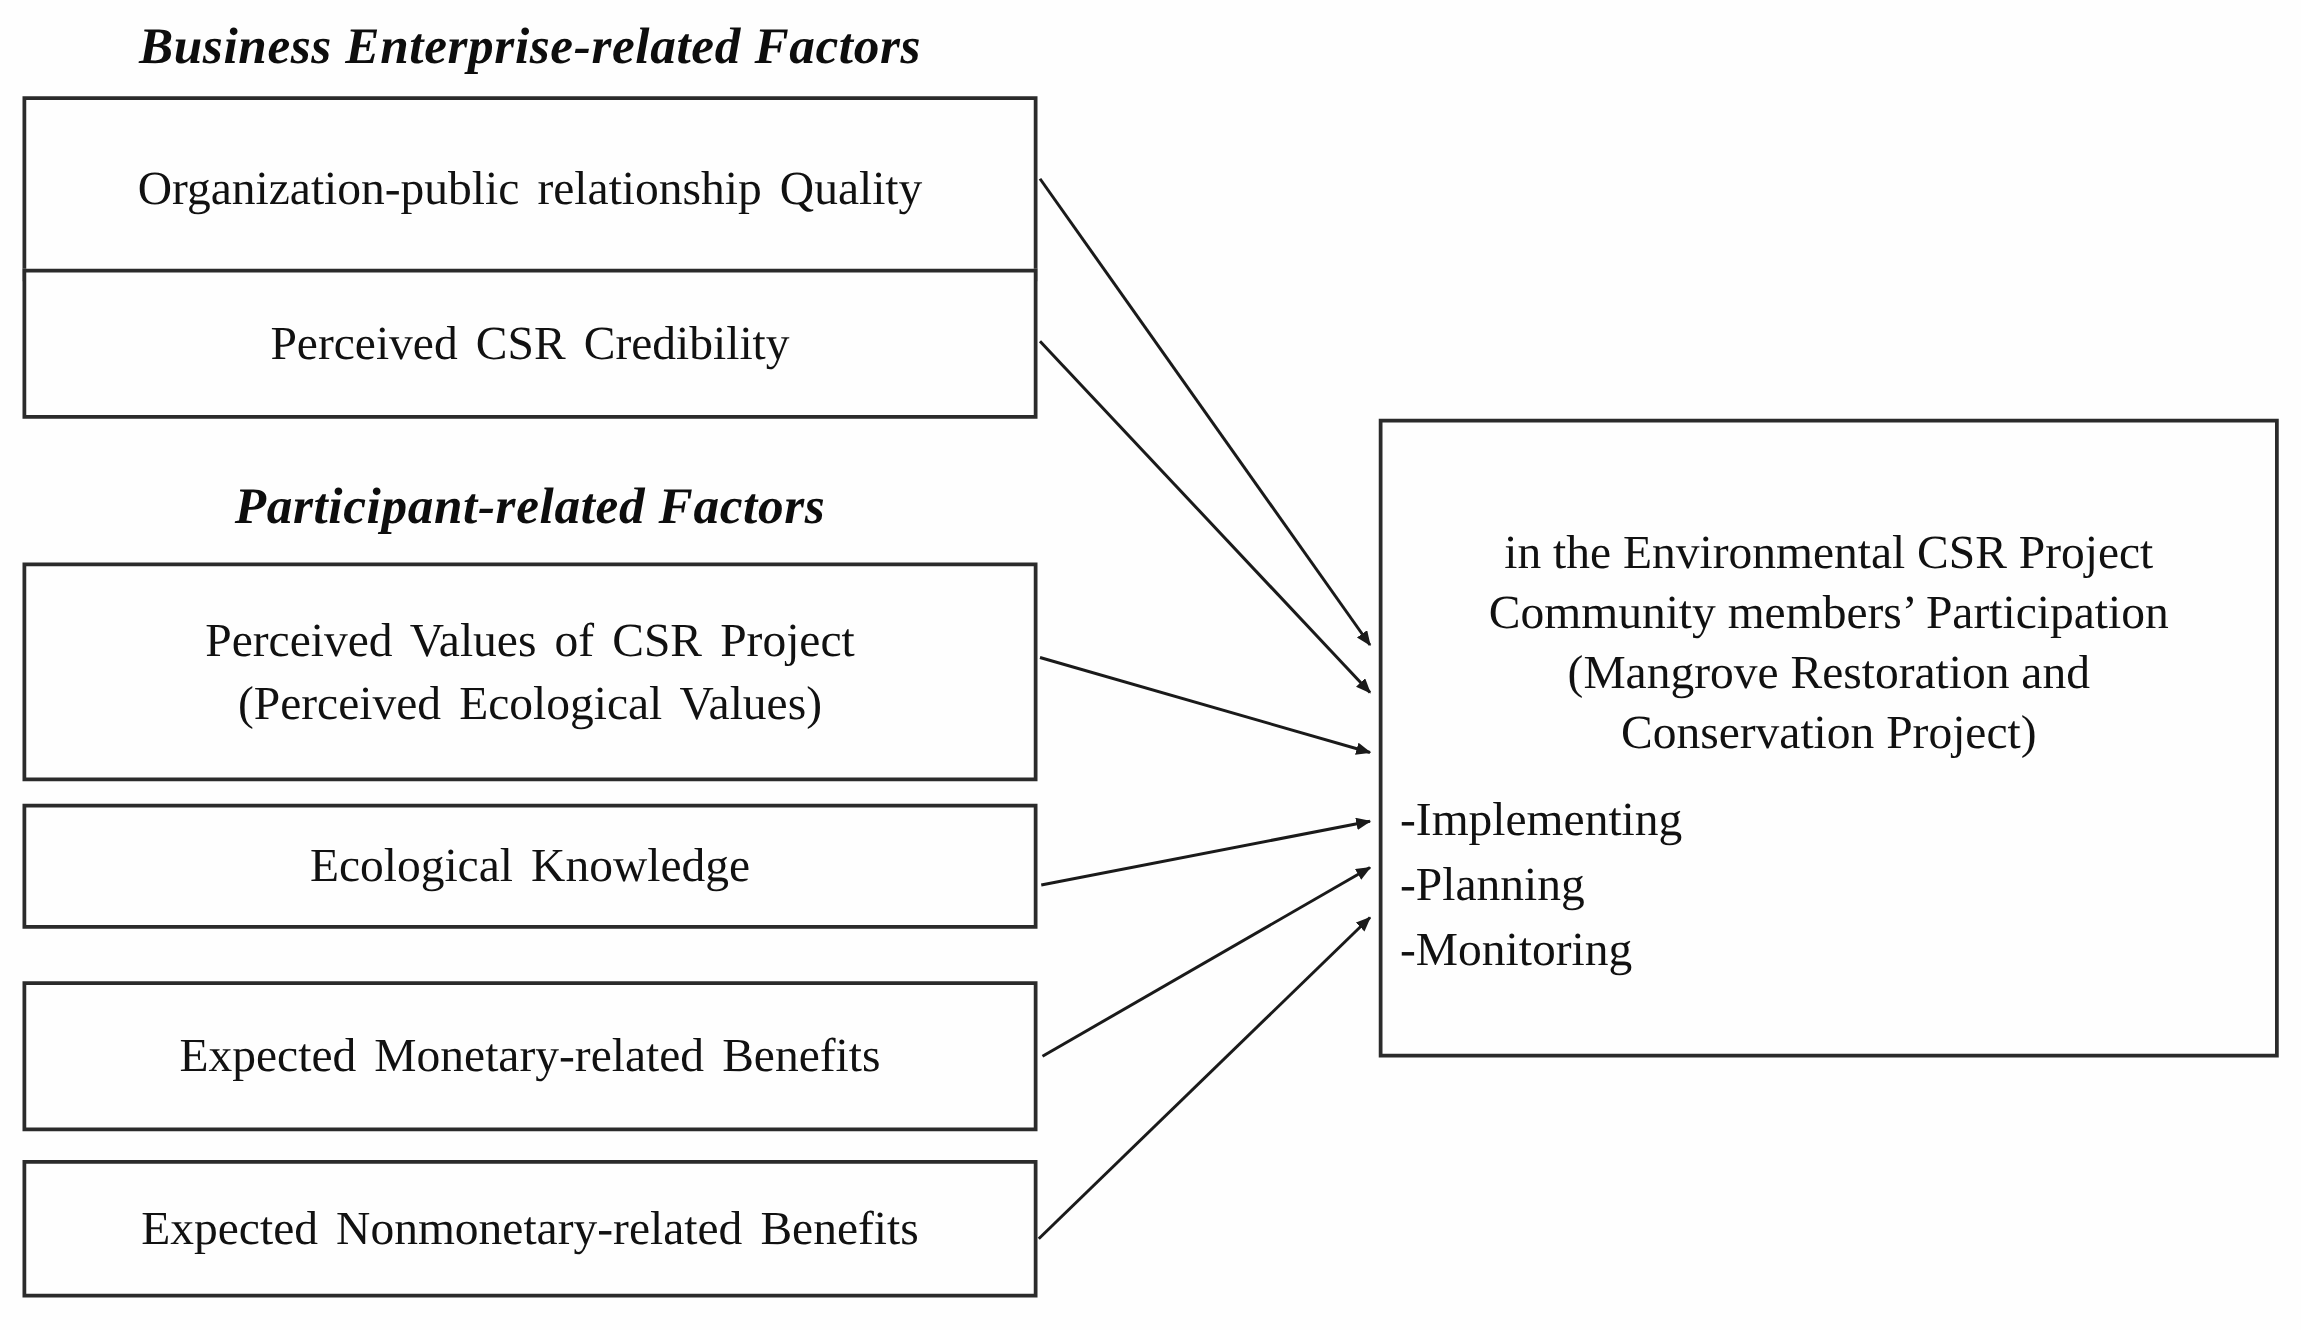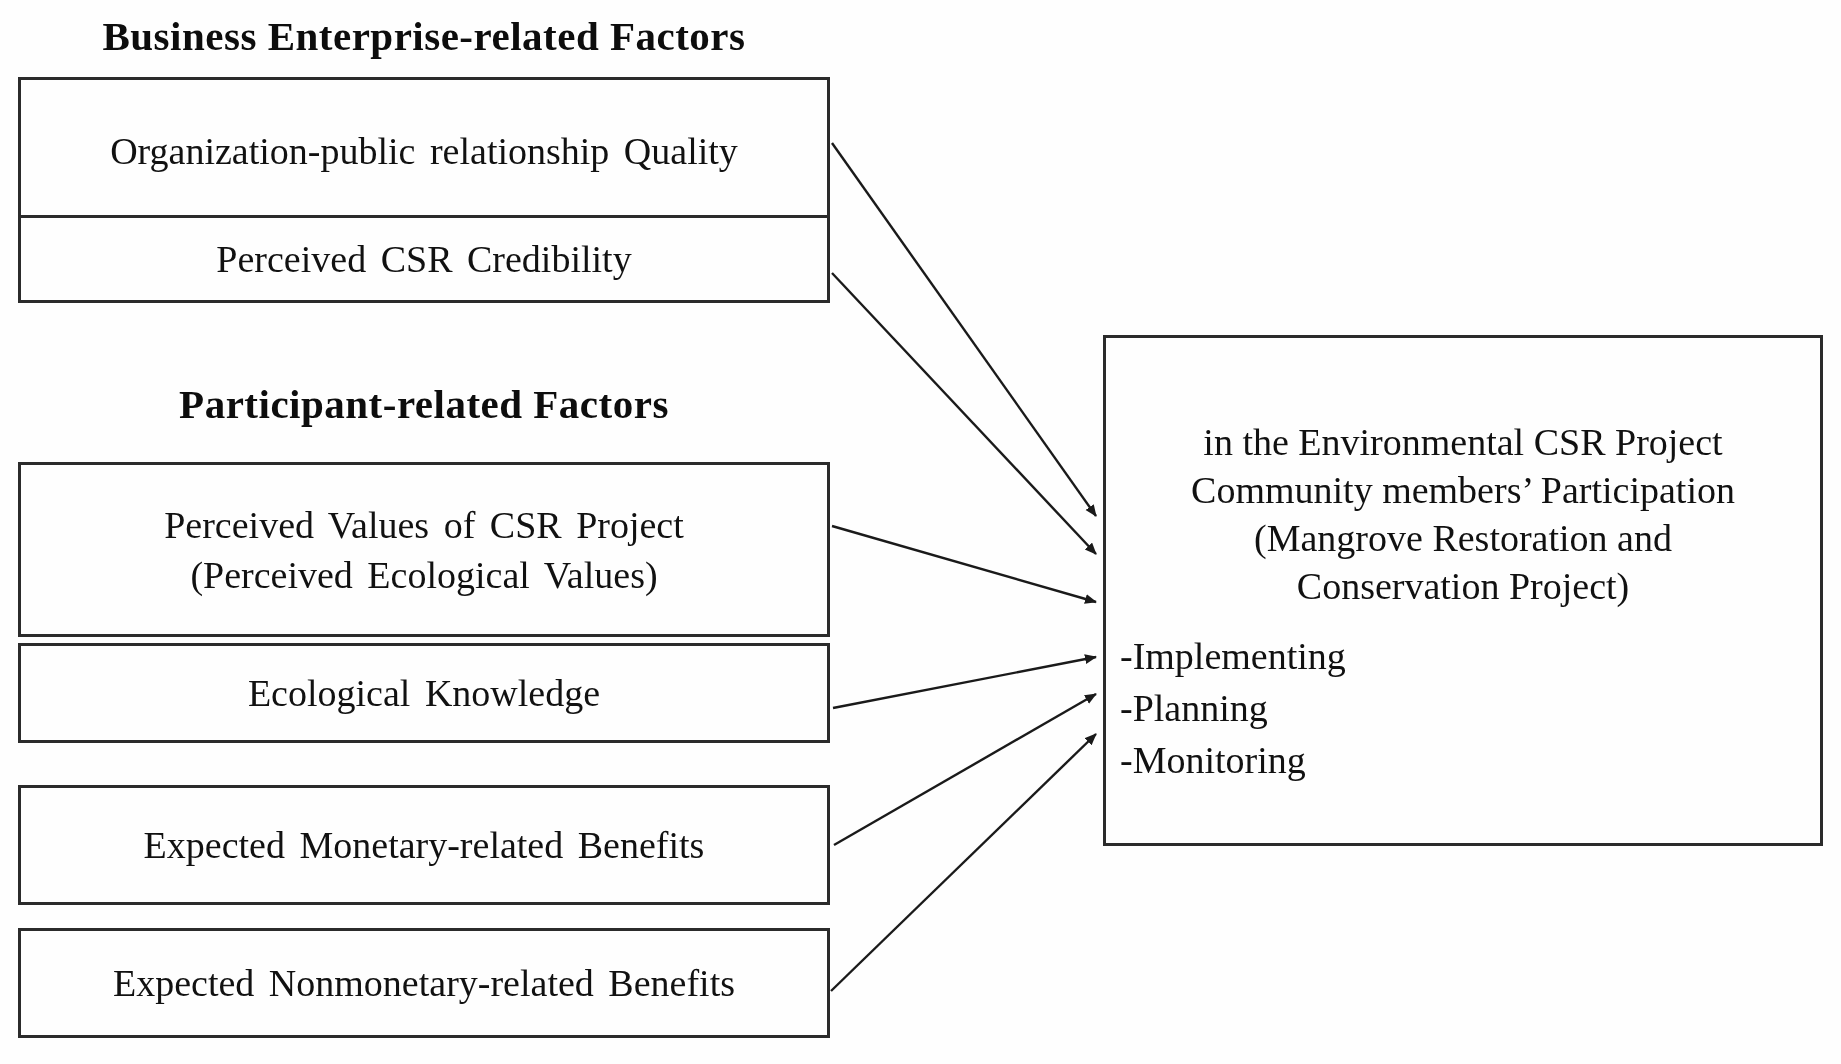--- a/index.html
+++ b/index.html
@@ -14,42 +14,43 @@
   }
   .section-heading {
     position: absolute;
     left: 18px;
     width: 812px;
     text-align: center;
     font-size: 41px;
     font-weight: bold;
     letter-spacing: 0.5px;
     color: #0d0d0d;
+    font-style: italic;
   }
   #heading-business { top: 12px; }
   #heading-participant { top: 380px; }
   .factor-box {
     position: absolute;
     left: 18px;
     width: 812px;
     box-sizing: border-box;
     border: 3px solid #2b2b2b;
     background: #fefefe;
     display: flex;
     flex-direction: column;
     align-items: center;
     justify-content: center;
     text-align: center;
     font-size: 38px;
     line-height: 50px;
     word-spacing: 5px;
   }
   #box-oprq        { top: 77px;  height: 148px; }
-  #box-credibility { top: 215px; height: 88px; }
-  #box-values      { top: 450px; height: 175px; margin-top: 12px; }
+  #box-credibility { top: 215px; height: 120px; }
+  #box-values      { top: 450px; height: 175px; }
   #box-knowledge   { top: 643px; height: 100px; text-align: center; }
   #box-monetary    { top: 785px; height: 120px; }
   #box-nonmonetary { top: 928px; height: 110px; }
   .outcome-box {
     position: absolute;
     left: 1103px;
     top: 335px;
     width: 720px;
     height: 511px;
     box-sizing: border-box;

